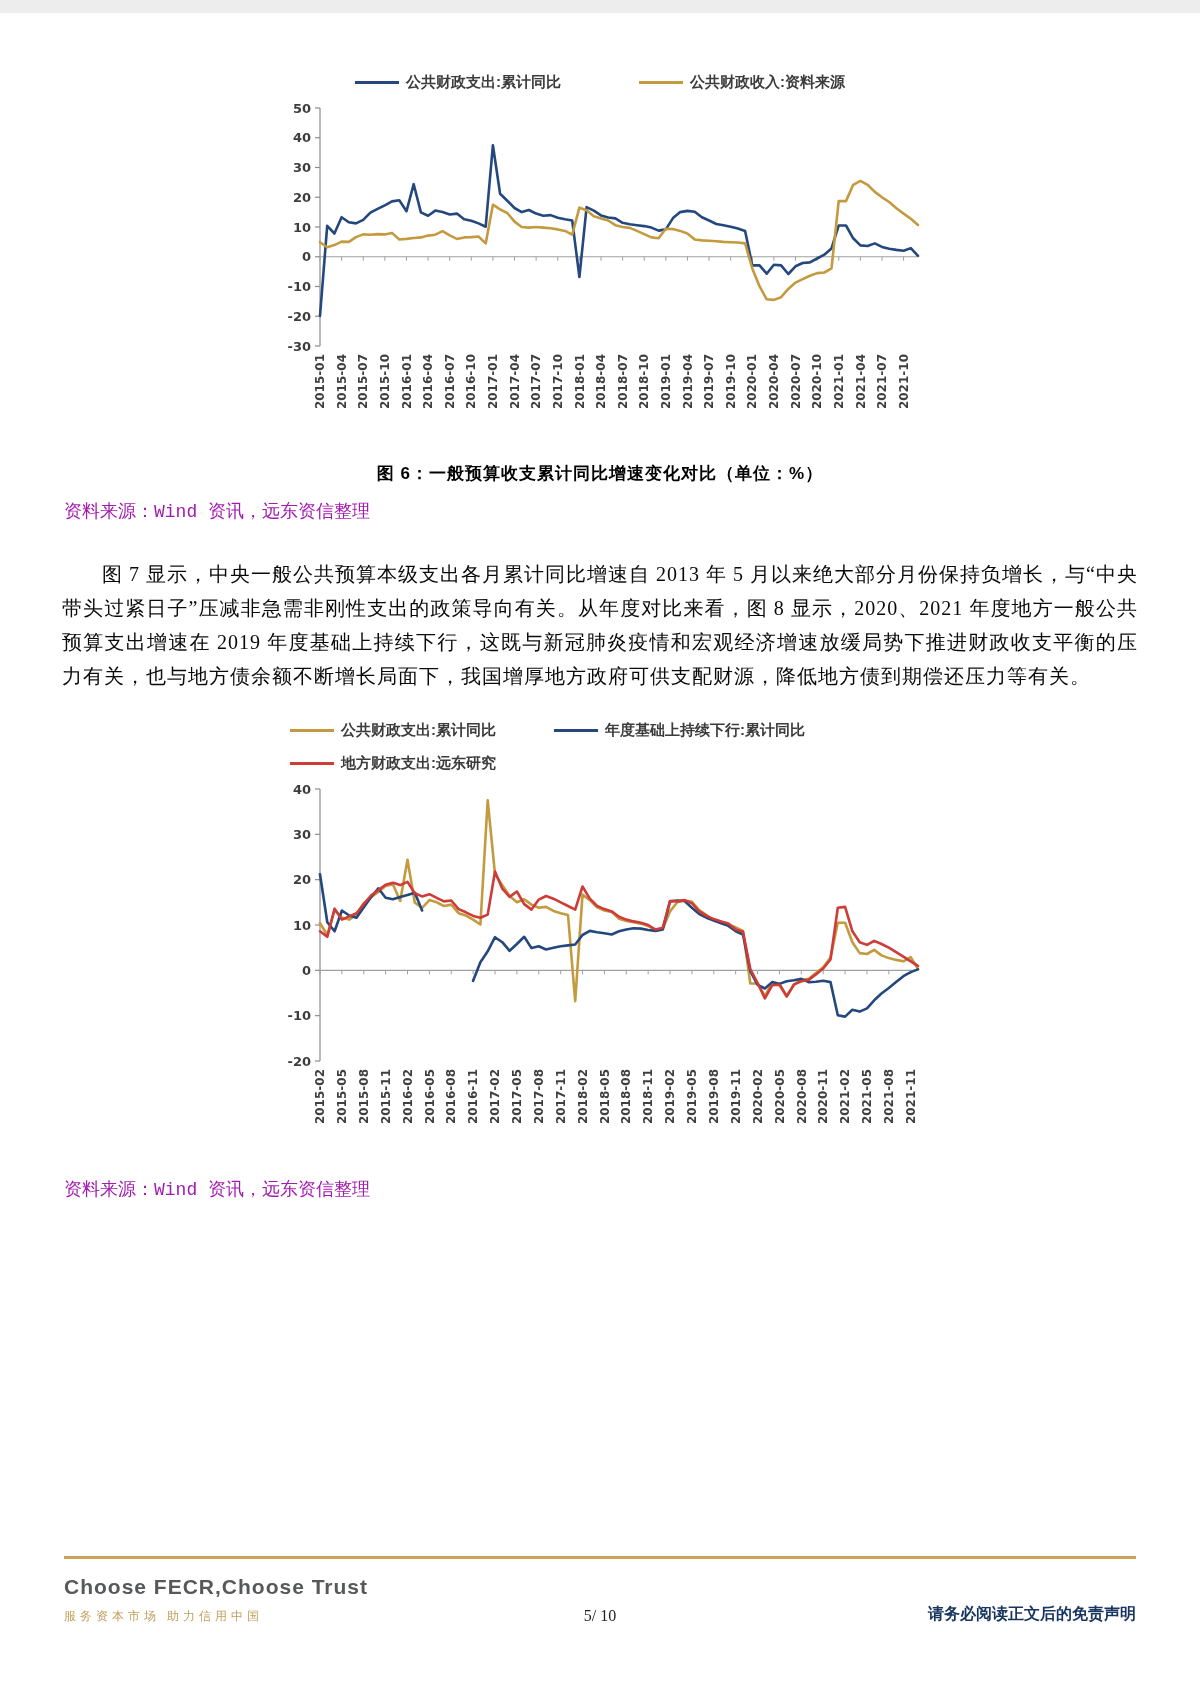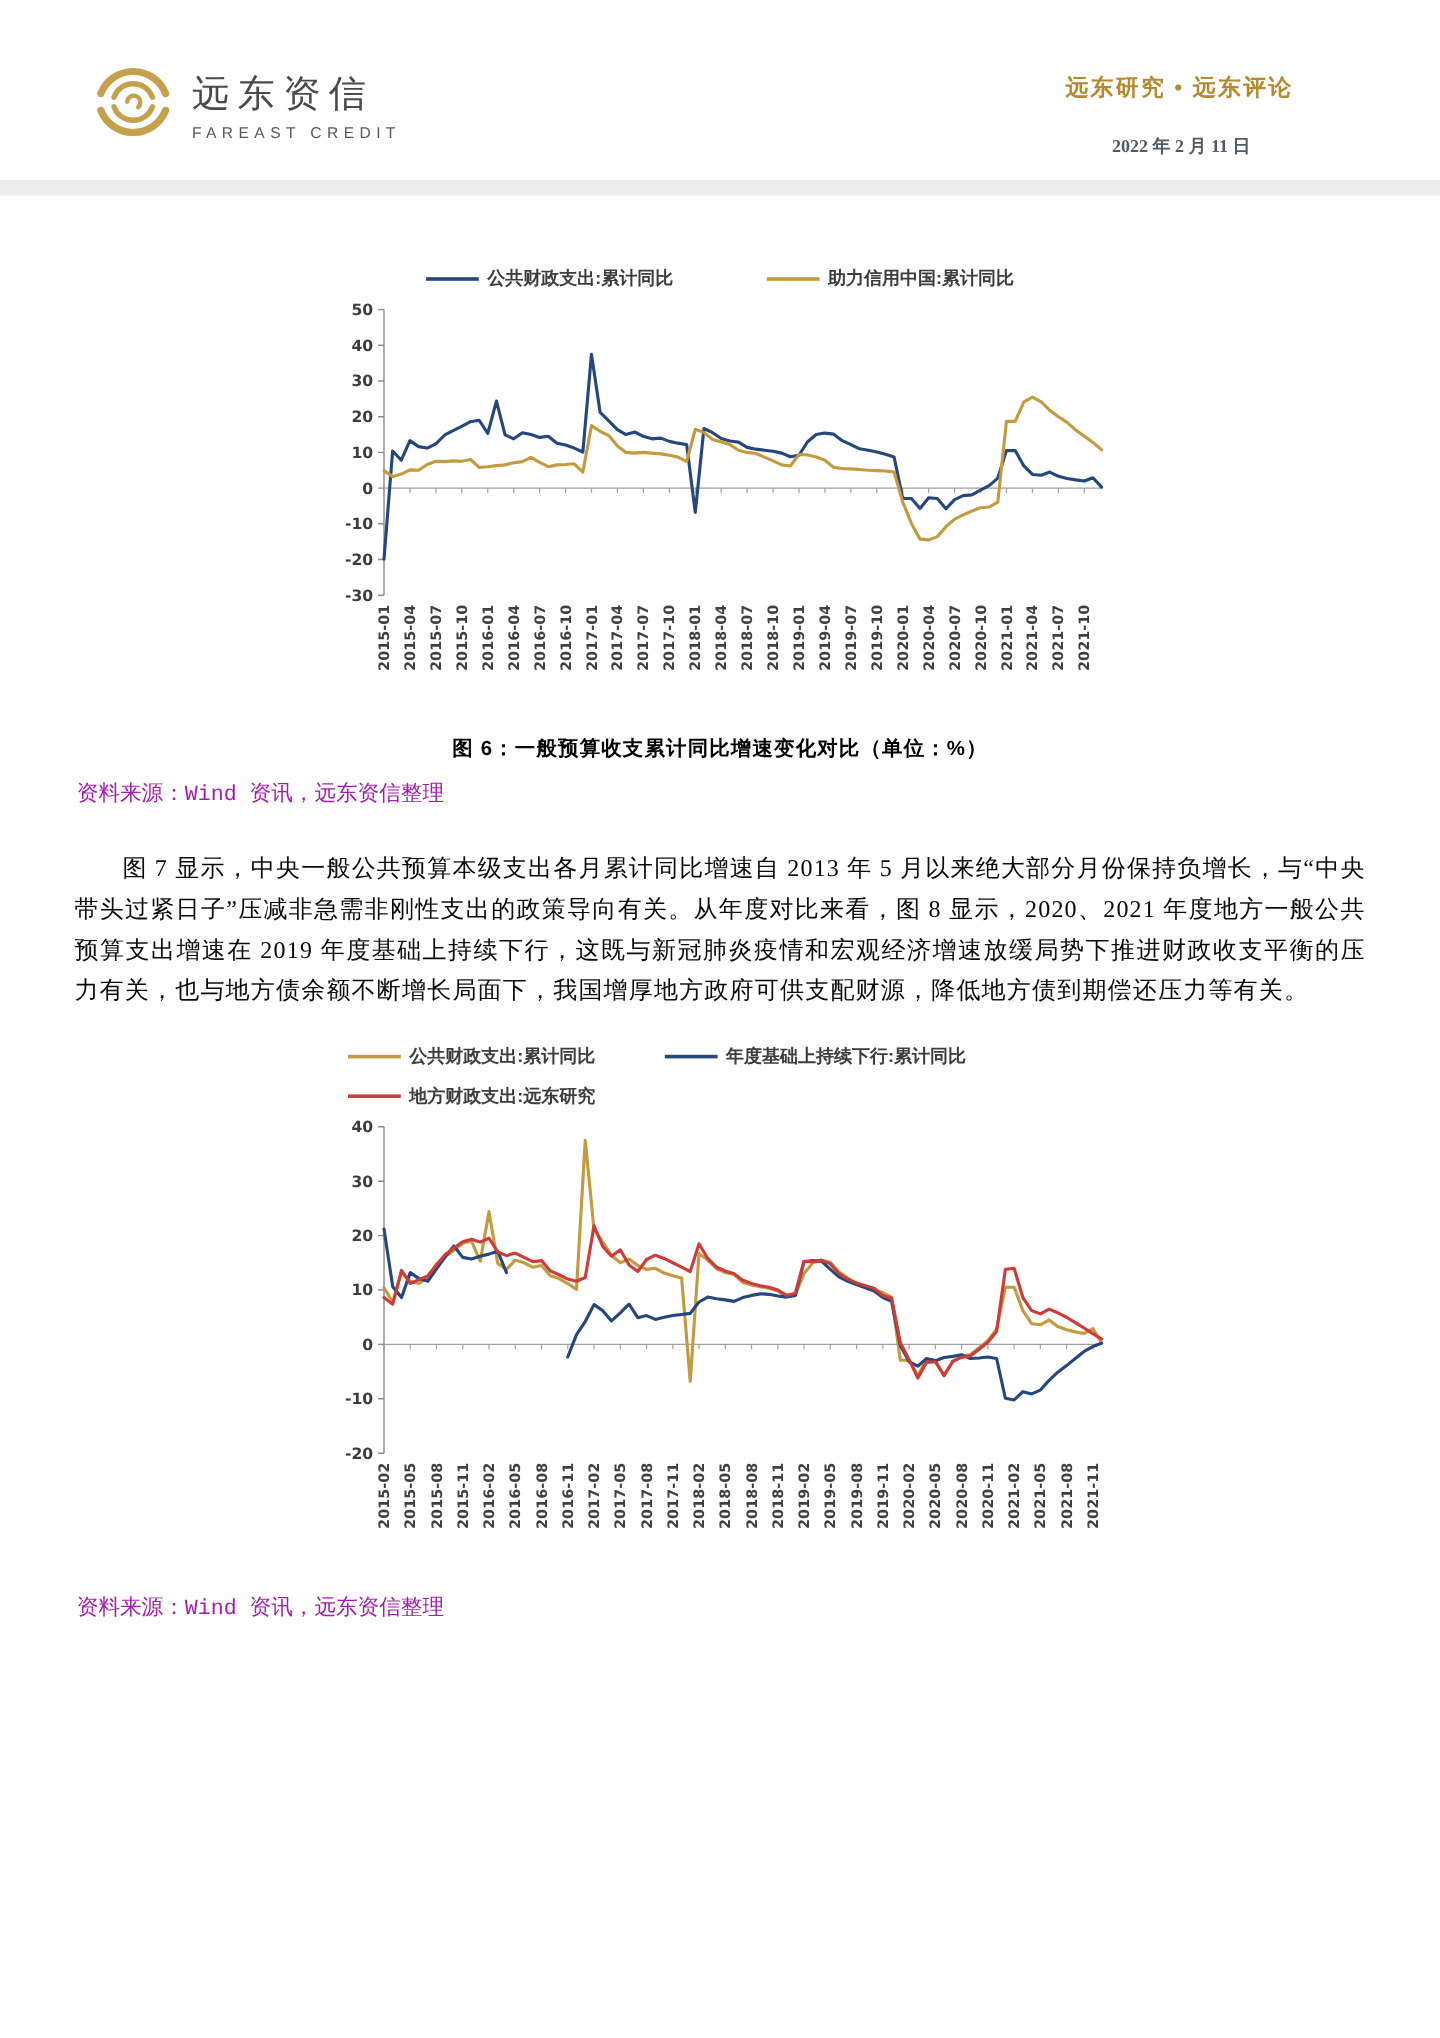--- a/index.html
+++ b/index.html
@@ -49,54 +49,31 @@
   .footer-center{flex:1;text-align:center;font-size:16px;color:#222;
                  font-family:"Liberation Serif",serif;}
   .footer-right{width:420px;text-align:right;font-size:16px;font-weight:bold;
                 color:#17355e;font-family:"Liberation Serif",serif;}
 </style>
 </head>
 <body>
 
 <div class="page">
 
-  <div class="header">
-    <div class="logo">
-      <span>
-        <svg width="70" height="62" viewBox="0 0 70 62">
-          <g fill="none" stroke="#c5a14e" stroke-linecap="round">
-            <path d="M8 24 A 29 29 0 0 1 62 24" stroke-width="6"></path>
-            <path d="M8 38 A 29 29 0 0 0 62 38" stroke-width="6"></path>
-            <path d="M19 27 A 17 17 0 0 1 51 27" stroke-width="4.5"></path>
-            <path d="M19 35 A 17 17 0 0 0 51 35" stroke-width="4.5"></path>
-            <path d="M30 31 a 5.5 5.5 0 1 1 9 4.5" stroke-width="3.5"></path>
-          </g>
-        </svg>
-      </span>
-      <span class="logo-text">
-        <div class="brand-cn">远东资信</div>
-        <div class="brand-en">FAREAST CREDIT</div>
-      </span>
-    </div>
-    <div class="header-right">
-      <div class="series-title">远东研究 • 远东评论</div>
-      <div class="report-date">2022 年 2 月 11 日</div>
-    </div>
-  </div>
   <div class="header-band"></div>
 
   <section class="fig-block" id="fig6">
     <div class="legend" id="legend-0">
         <span class="item">
           <span class="swatch" style="background: rgb(36, 71, 126);"></span>
           <span>公共财政支出:累计同比</span>
         </span>
         <span class="item">
           <span class="swatch" style="background: rgb(196, 154, 63);"></span>
-          <span>助力信用中国:累计同比</span>
+          <span>公共财政收入:资料来源</span>
         </span>
       </div>
     <svg class="chart-svg" id="chart-0" width="660" height="350" viewBox="0 0 660 350">
         <g>
           <line x1="50" y1="10" x2="50" y2="248" stroke="#8c8c8c" stroke-width="1.2"></line>
           <line x1="45" y1="10" x2="50" y2="10" stroke="#8c8c8c" stroke-width="1.2"></line>
           <text x="41" y="14.5" text-anchor="end" font-size="13" font-weight="700" fill="#3d3d3d" font-family="&quot;DejaVu Sans&quot;,sans-serif">50</text>
           <line x1="45" y1="39.75" x2="50" y2="39.75" stroke="#8c8c8c" stroke-width="1.2"></line>
           <text x="41" y="44.25" text-anchor="end" font-size="13" font-weight="700" fill="#3d3d3d" font-family="&quot;DejaVu Sans&quot;,sans-serif">40</text>
           <line x1="45" y1="69.5" x2="50" y2="69.5" stroke="#8c8c8c" stroke-width="1.2"></line>
@@ -278,14 +255,25 @@
           <text x="553.1951219512196" y="290" dy="0.35em" text-anchor="end" transform="rotate(-90 553.1951219512196 290)" font-size="12" font-weight="600" fill="#3f3f3f" font-family="&quot;DejaVu Sans&quot;,sans-serif">2020-11</text>
           <text x="575.0731707317074" y="290" dy="0.35em" text-anchor="end" transform="rotate(-90 575.0731707317074 290)" font-size="12" font-weight="600" fill="#3f3f3f" font-family="&quot;DejaVu Sans&quot;,sans-serif">2021-02</text>
           <text x="596.9512195121952" y="290" dy="0.35em" text-anchor="end" transform="rotate(-90 596.9512195121952 290)" font-size="12" font-weight="600" fill="#3f3f3f" font-family="&quot;DejaVu Sans&quot;,sans-serif">2021-05</text>
           <text x="618.829268292683" y="290" dy="0.35em" text-anchor="end" transform="rotate(-90 618.829268292683 290)" font-size="12" font-weight="600" fill="#3f3f3f" font-family="&quot;DejaVu Sans&quot;,sans-serif">2021-08</text>
           <text x="640.7073170731708" y="290" dy="0.35em" text-anchor="end" transform="rotate(-90 640.7073170731708 290)" font-size="12" font-weight="600" fill="#3f3f3f" font-family="&quot;DejaVu Sans&quot;,sans-serif">2021-11</text>
         </g>
       </svg>
     <div class="source">资料来源：Wind 资讯，远东资信整理</div>
   </section>
 
+  <div class="footer">
+    <div class="footer-divider"></div>
+    <div class="footer-row">
+      <div class="footer-left">
+        <div class="slogan-en">Choose FECR,Choose Trust</div>
+        <div class="slogan-cn">服务资本市场  助力信用中国</div>
+      </div>
+      <div class="footer-center">5/ 10</div>
+      <div class="footer-right">请务必阅读正文后的免责声明</div>
+    </div>
+  </div>
 
 </div>
 
 </body></html>

